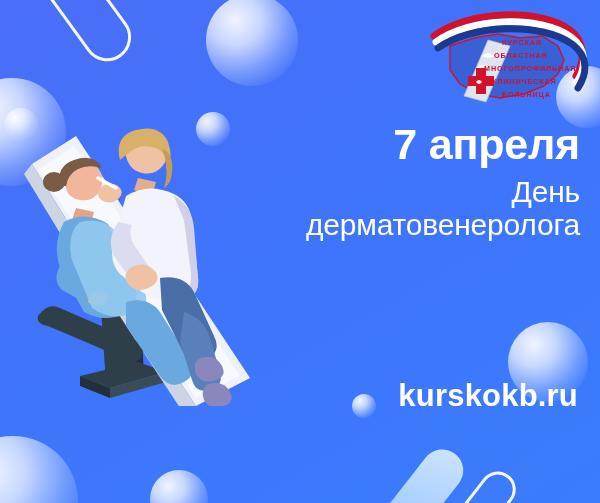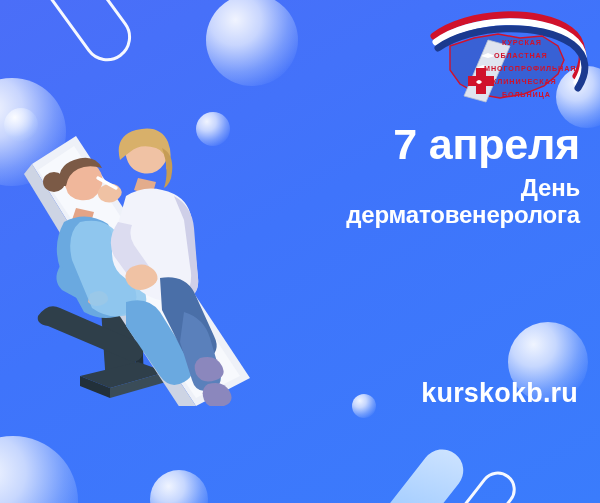--- a/index.html
+++ b/index.html
@@ -65,31 +65,31 @@
     letter-spacing:-.2px;
   }
   .hl-date{
     font-size:43px;
     font-weight:bold;
     display:block;
     margin-bottom:9px;
   }
   .hl-l1,.hl-l2,.hl-l3{
     display:block;
-    font-size:24px;
-    font-weight:bold;
+    font-size:30px;
+    font-weight:normal;
   }
   .hl-l1{margin-bottom:2px;}
   .hl-l2{margin-bottom:18px;}
 
   .site{
     position:absolute;
     right:22px;
     top:378px;
-    font-size:27px;
+    font-size:31px;
     font-weight:bold;
     color:#ffffff;
     letter-spacing:.2px;
   }
 
   
   .illus{
     position:absolute;
     left:14px;
     top:126px;

